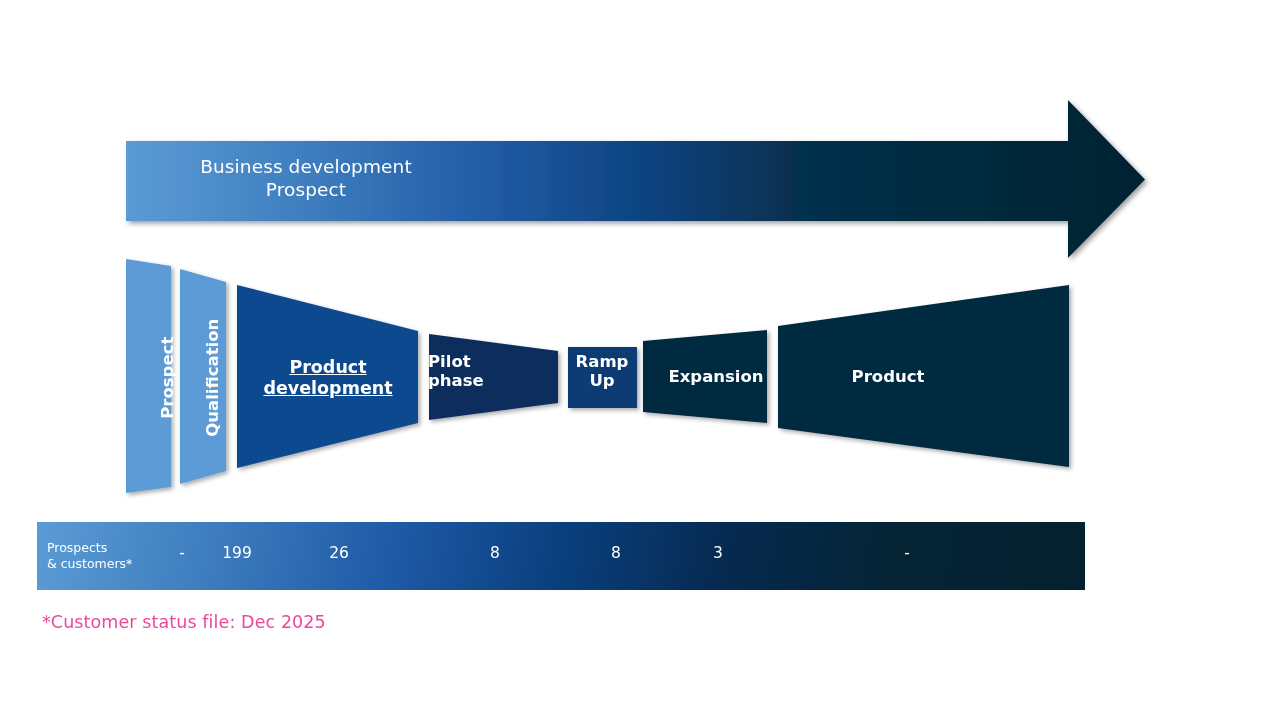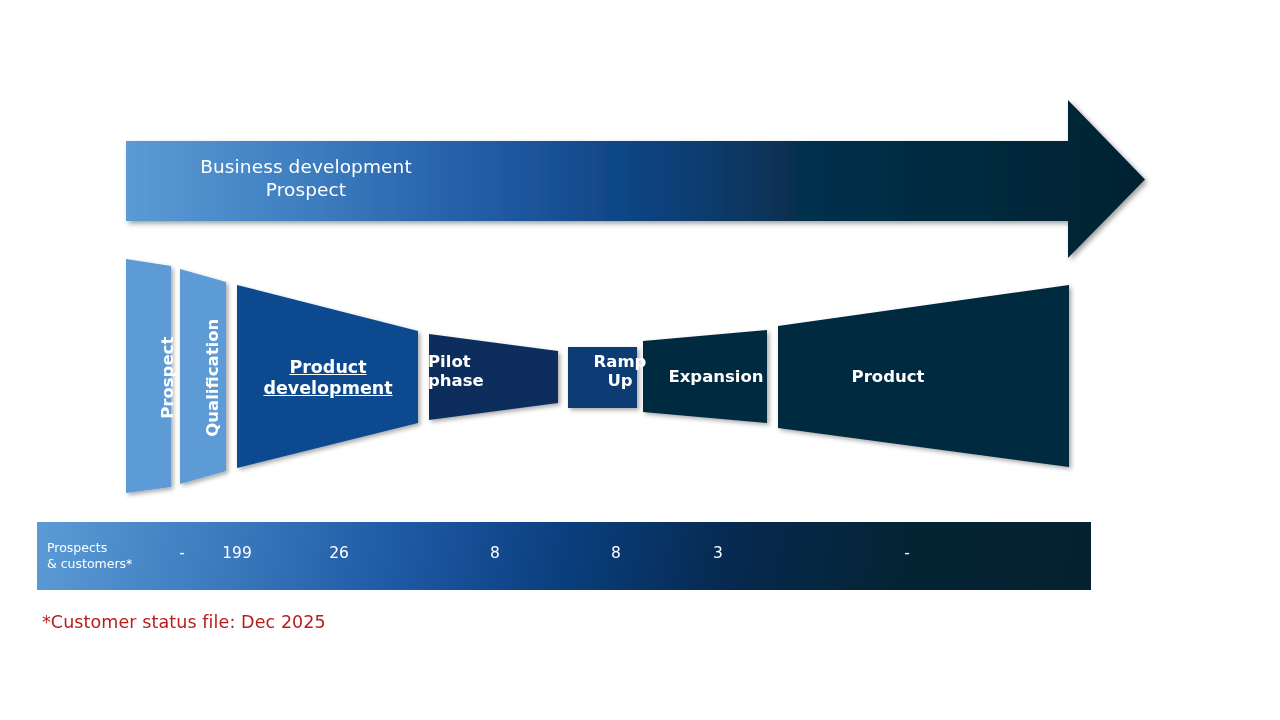--- a/index.html
+++ b/index.html
@@ -72,21 +72,21 @@
     left: 143px; top: 368px; width: 140px;
     font-size: 16.5px;
   }
   #stage-label-2 {
     left: 248px; top: 357px; width: 160px; font-size: 17.5px; text-decoration: underline;
   }
   #stage-label-3 {
     left: 428px; top: 352px; width: 92px; font-size: 16.5px; text-align: left;
   }
   #stage-label-4 {
-    left: 568px; top: 352px; width: 68px; font-size: 16.5px; padding-left: 18px;
+    left: 568px; top: 352px; width: 68px; font-size: 16.5px;
   }
   #stage-label-5 {
     left: 640px; top: 367px; width: 152px; font-size: 16.5px;
   }
   #stage-label-6 {
     left: 808px; top: 367px; width: 160px; font-size: 16.5px;
   }
 
   
   .metrics-bar {
@@ -96,21 +96,20 @@
     width: 1048px;
     height: 68px;
     background: linear-gradient(100deg,
         #5b9bd5 0%,
         #3d7cbe 17%,
         #1f5aa6 34%,
         #0a3f7e 50%,
         #06294f 66%,
         #042434 82%,
         #04212f 100%);
-    padding-left: 6px;
   }
   .metrics-legend {
     position: absolute;
     left: 10px;
     top: 18px;
     width: 110px;
     color: #ffffff;
     font-size: 12.5px;
     line-height: 15.5px;
     white-space: pre-line;
@@ -122,21 +121,21 @@
     font-size: 15.5px;
     text-align: center;
     width: 60px;
   }
 
   
   .footnote {
     position: absolute;
     left: 42px;
     top: 612px;
-    color: #b91c1c;
+    color: #ec4899;
     font-size: 17.5px;
     letter-spacing: 0.1px;
   }
 </style>
 </head>
 <body>
 
 <div id="stage">
 
   <div class="phase-arrow-wrap">

